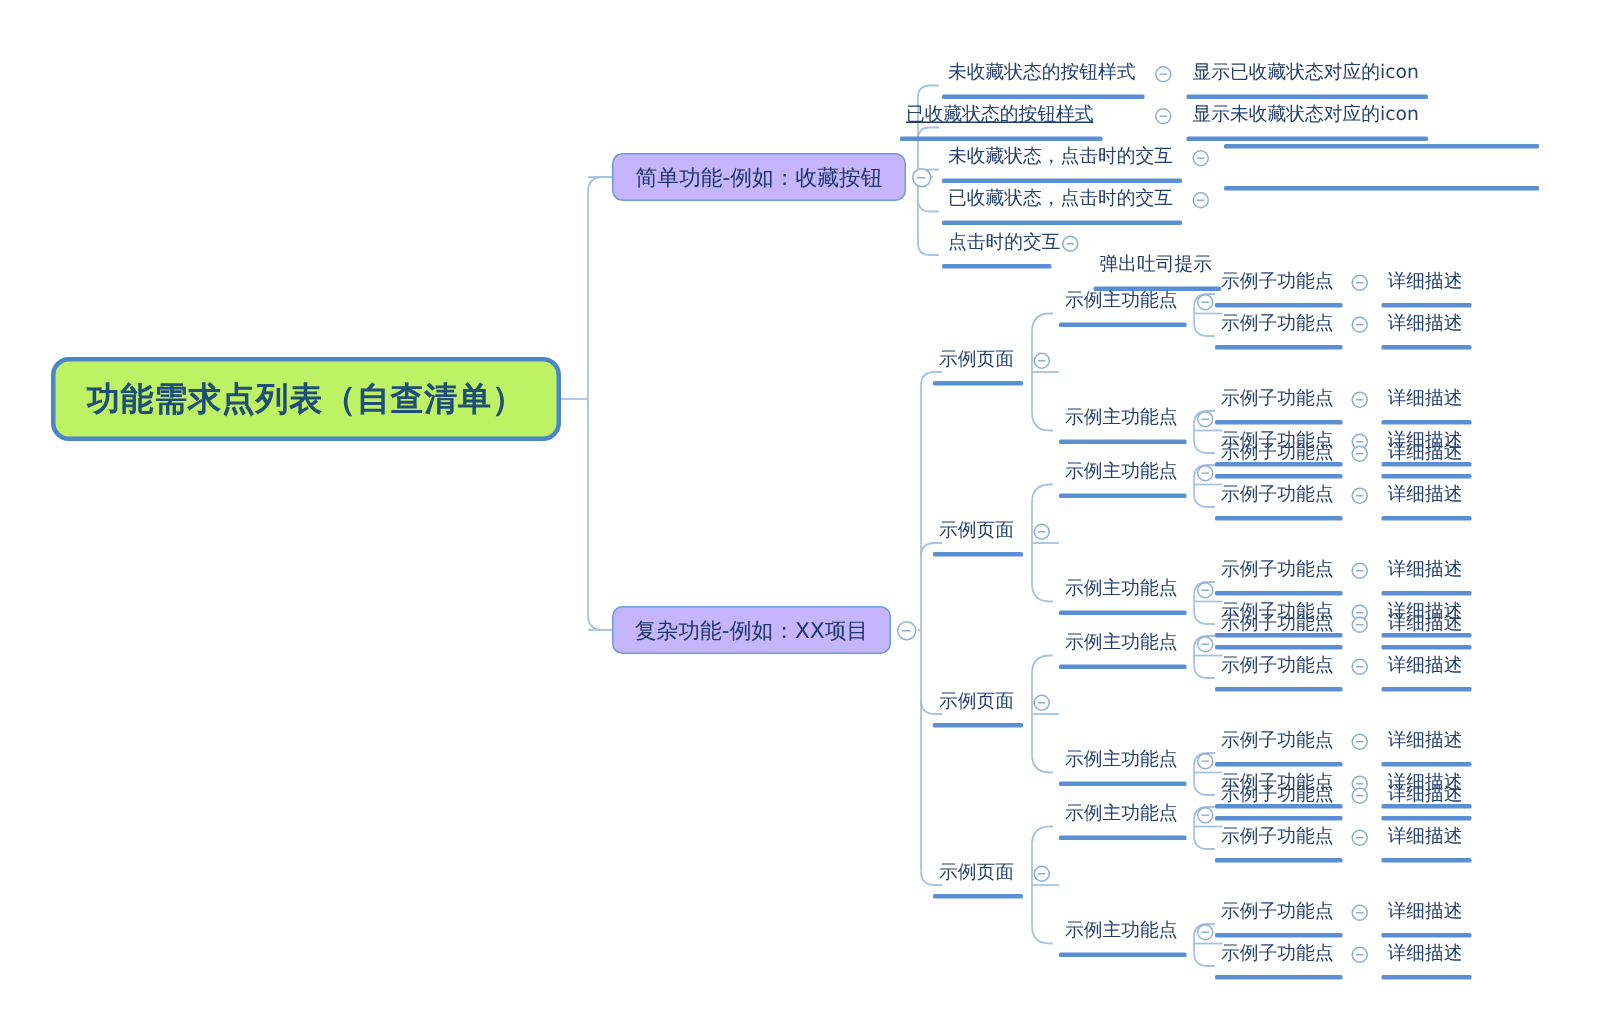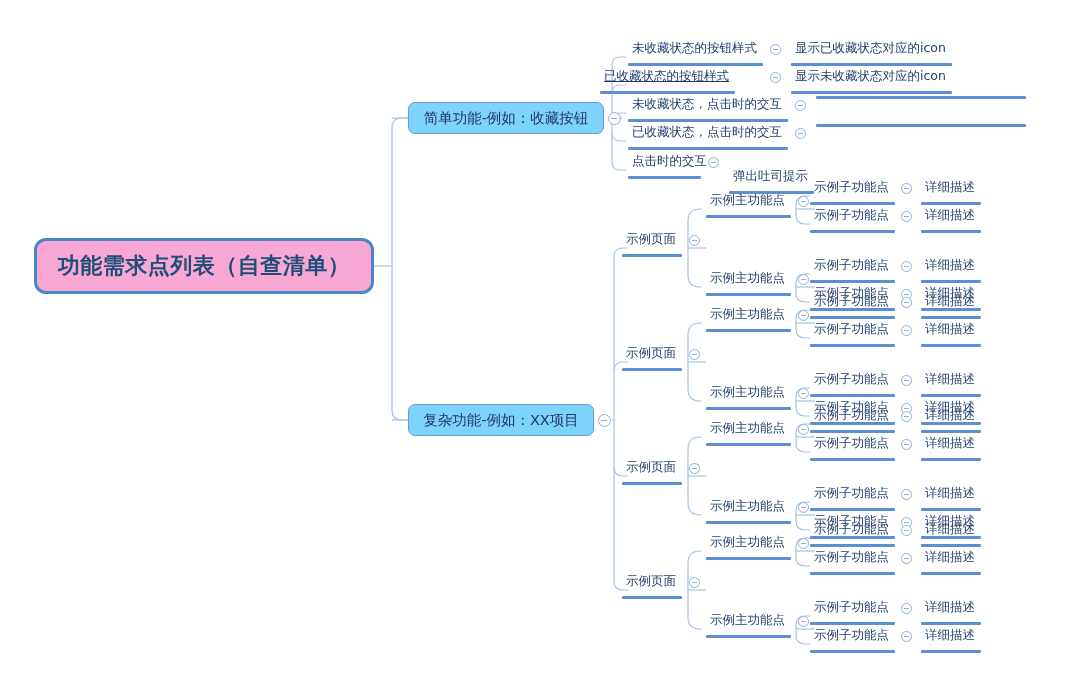--- a/index.html
+++ b/index.html
@@ -32,41 +32,41 @@
   
   .root-node {
     position: absolute;
     left: 34px;
     top: 238px;
     width: 340px;
     height: 56px;
     box-sizing: border-box;
     border: 3px solid #4A86C8;
     border-radius: 12px;
-    background: #f9a8d4;
+    background: #bef264;
     display: flex;
     align-items: center;
     justify-content: center;
   }
   .root-node .label {
     font-size: 22px;
     font-weight: bold;
     color: #1F4E79;
     letter-spacing: 0.5px;
     white-space: nowrap;
   }
 
   
   .branch-node {
     position: absolute;
     height: 32px;
     box-sizing: border-box;
     border: 1.5px solid #6E9BD2;
     border-radius: 7px;
-    background: #7dd3fc;
+    background: #c4b5fd;
     display: flex;
     align-items: center;
     justify-content: center;
     padding: 0 12px;
   }
   .branch-node .label {
     font-size: 14.5px;
     color: #1F3864;
     white-space: nowrap;
   }

